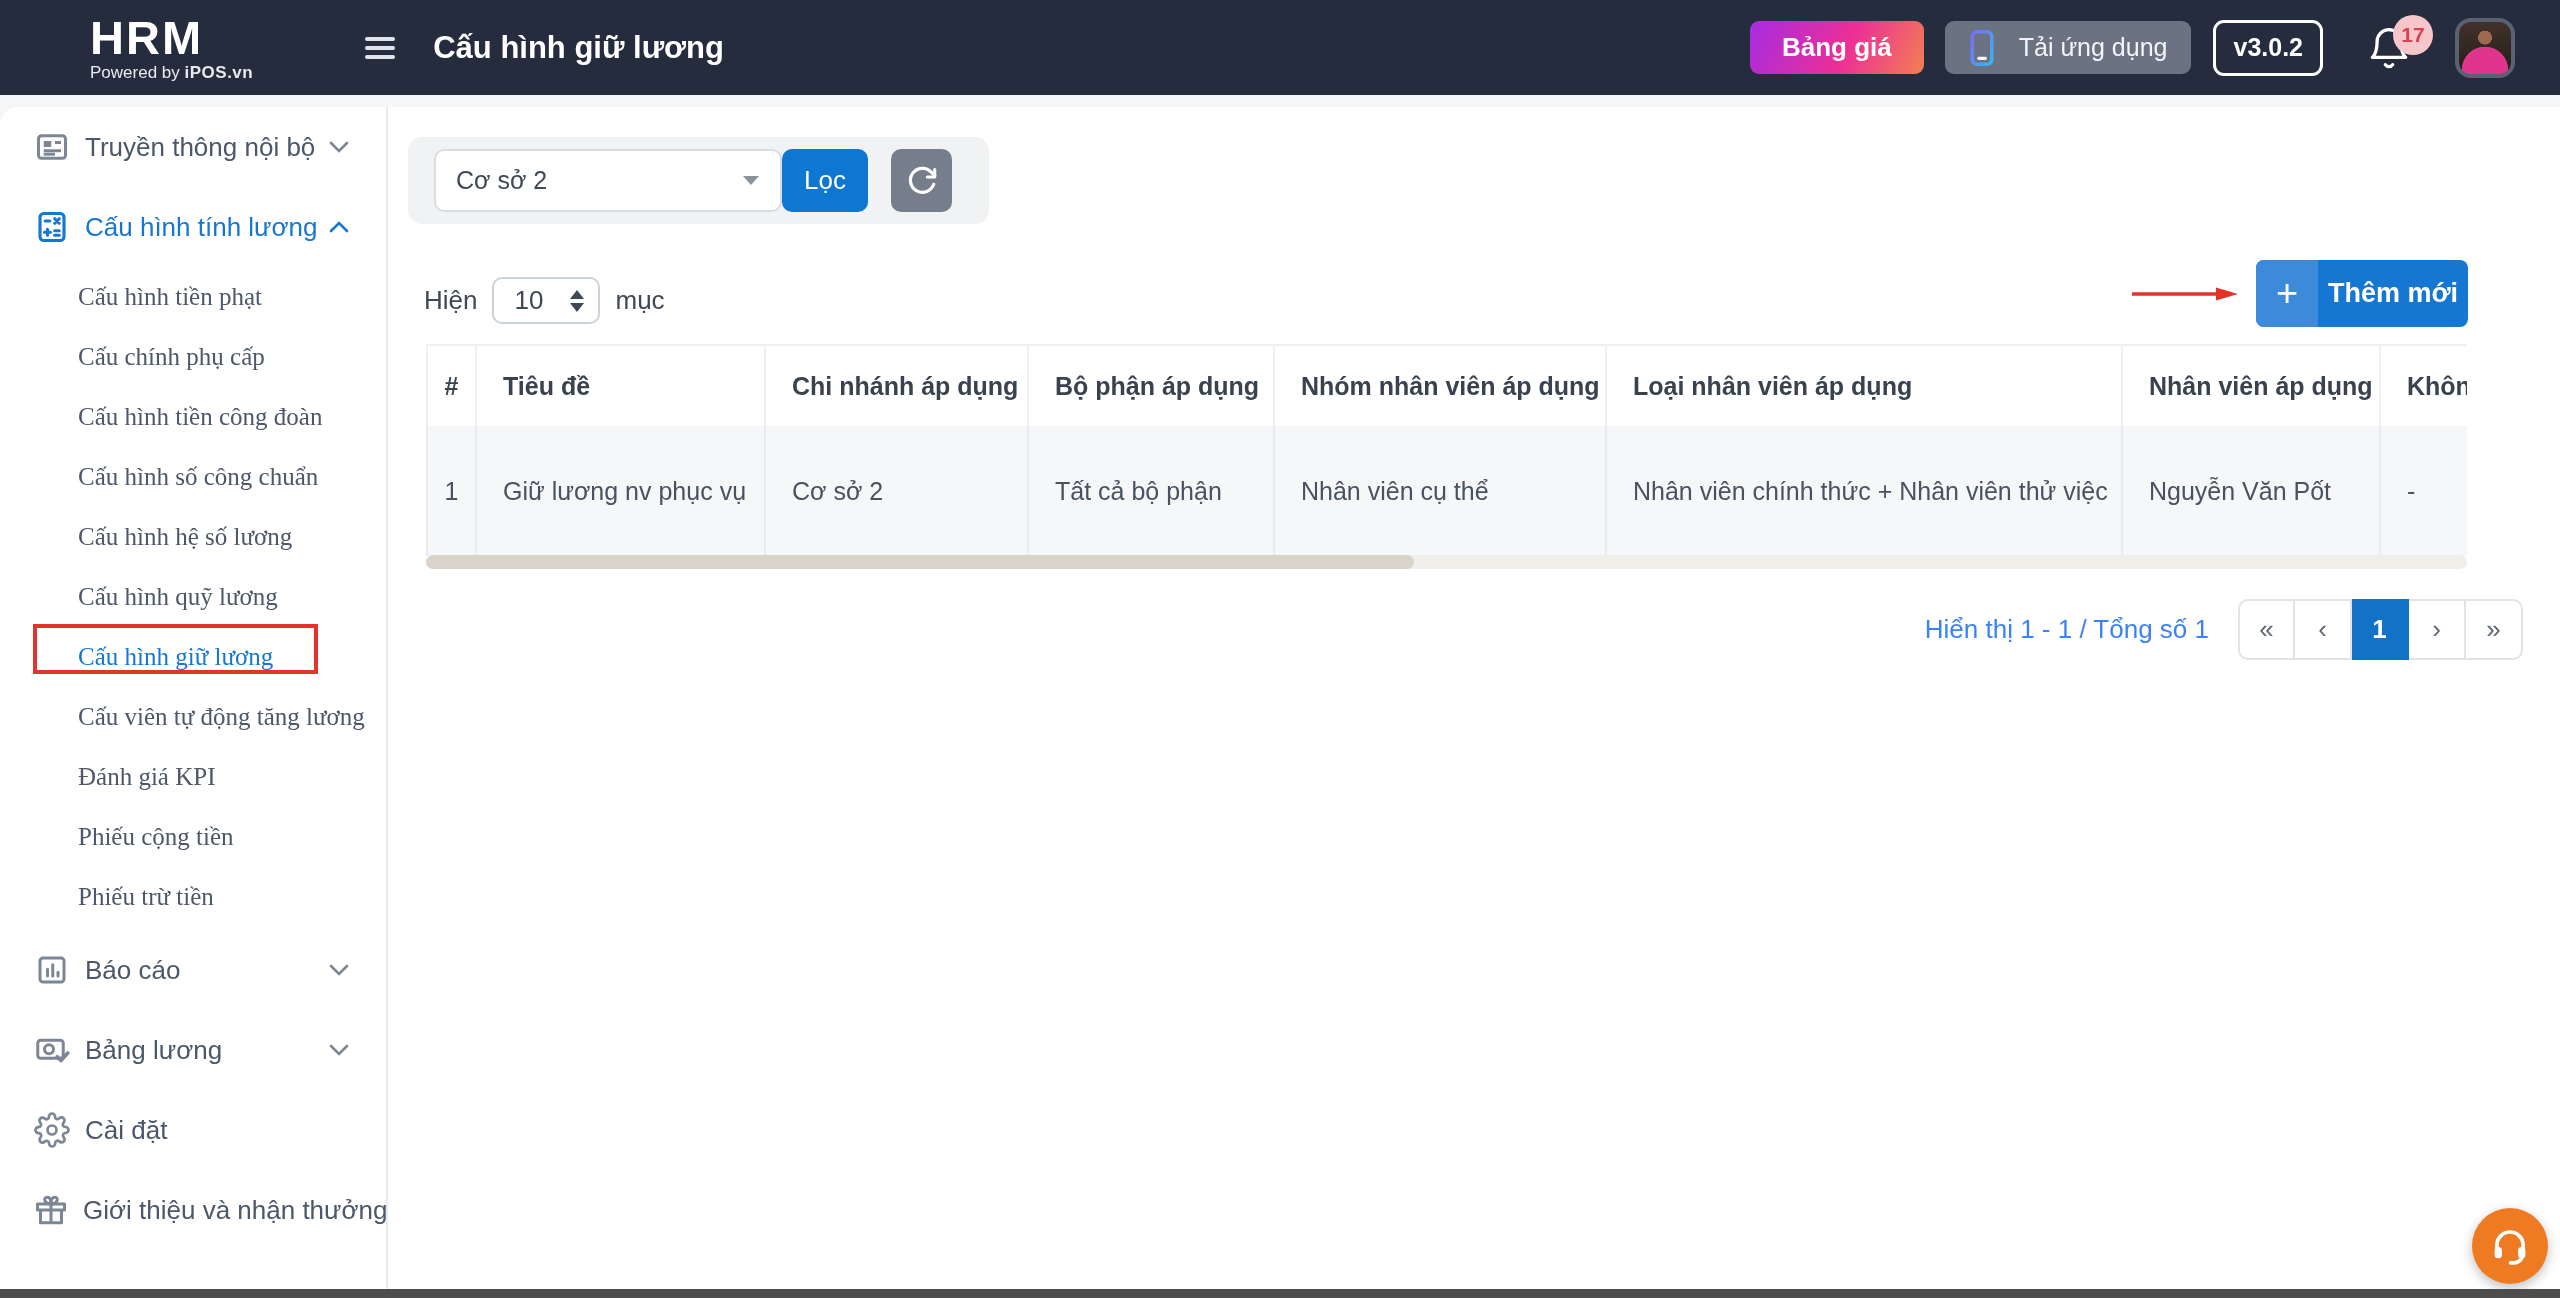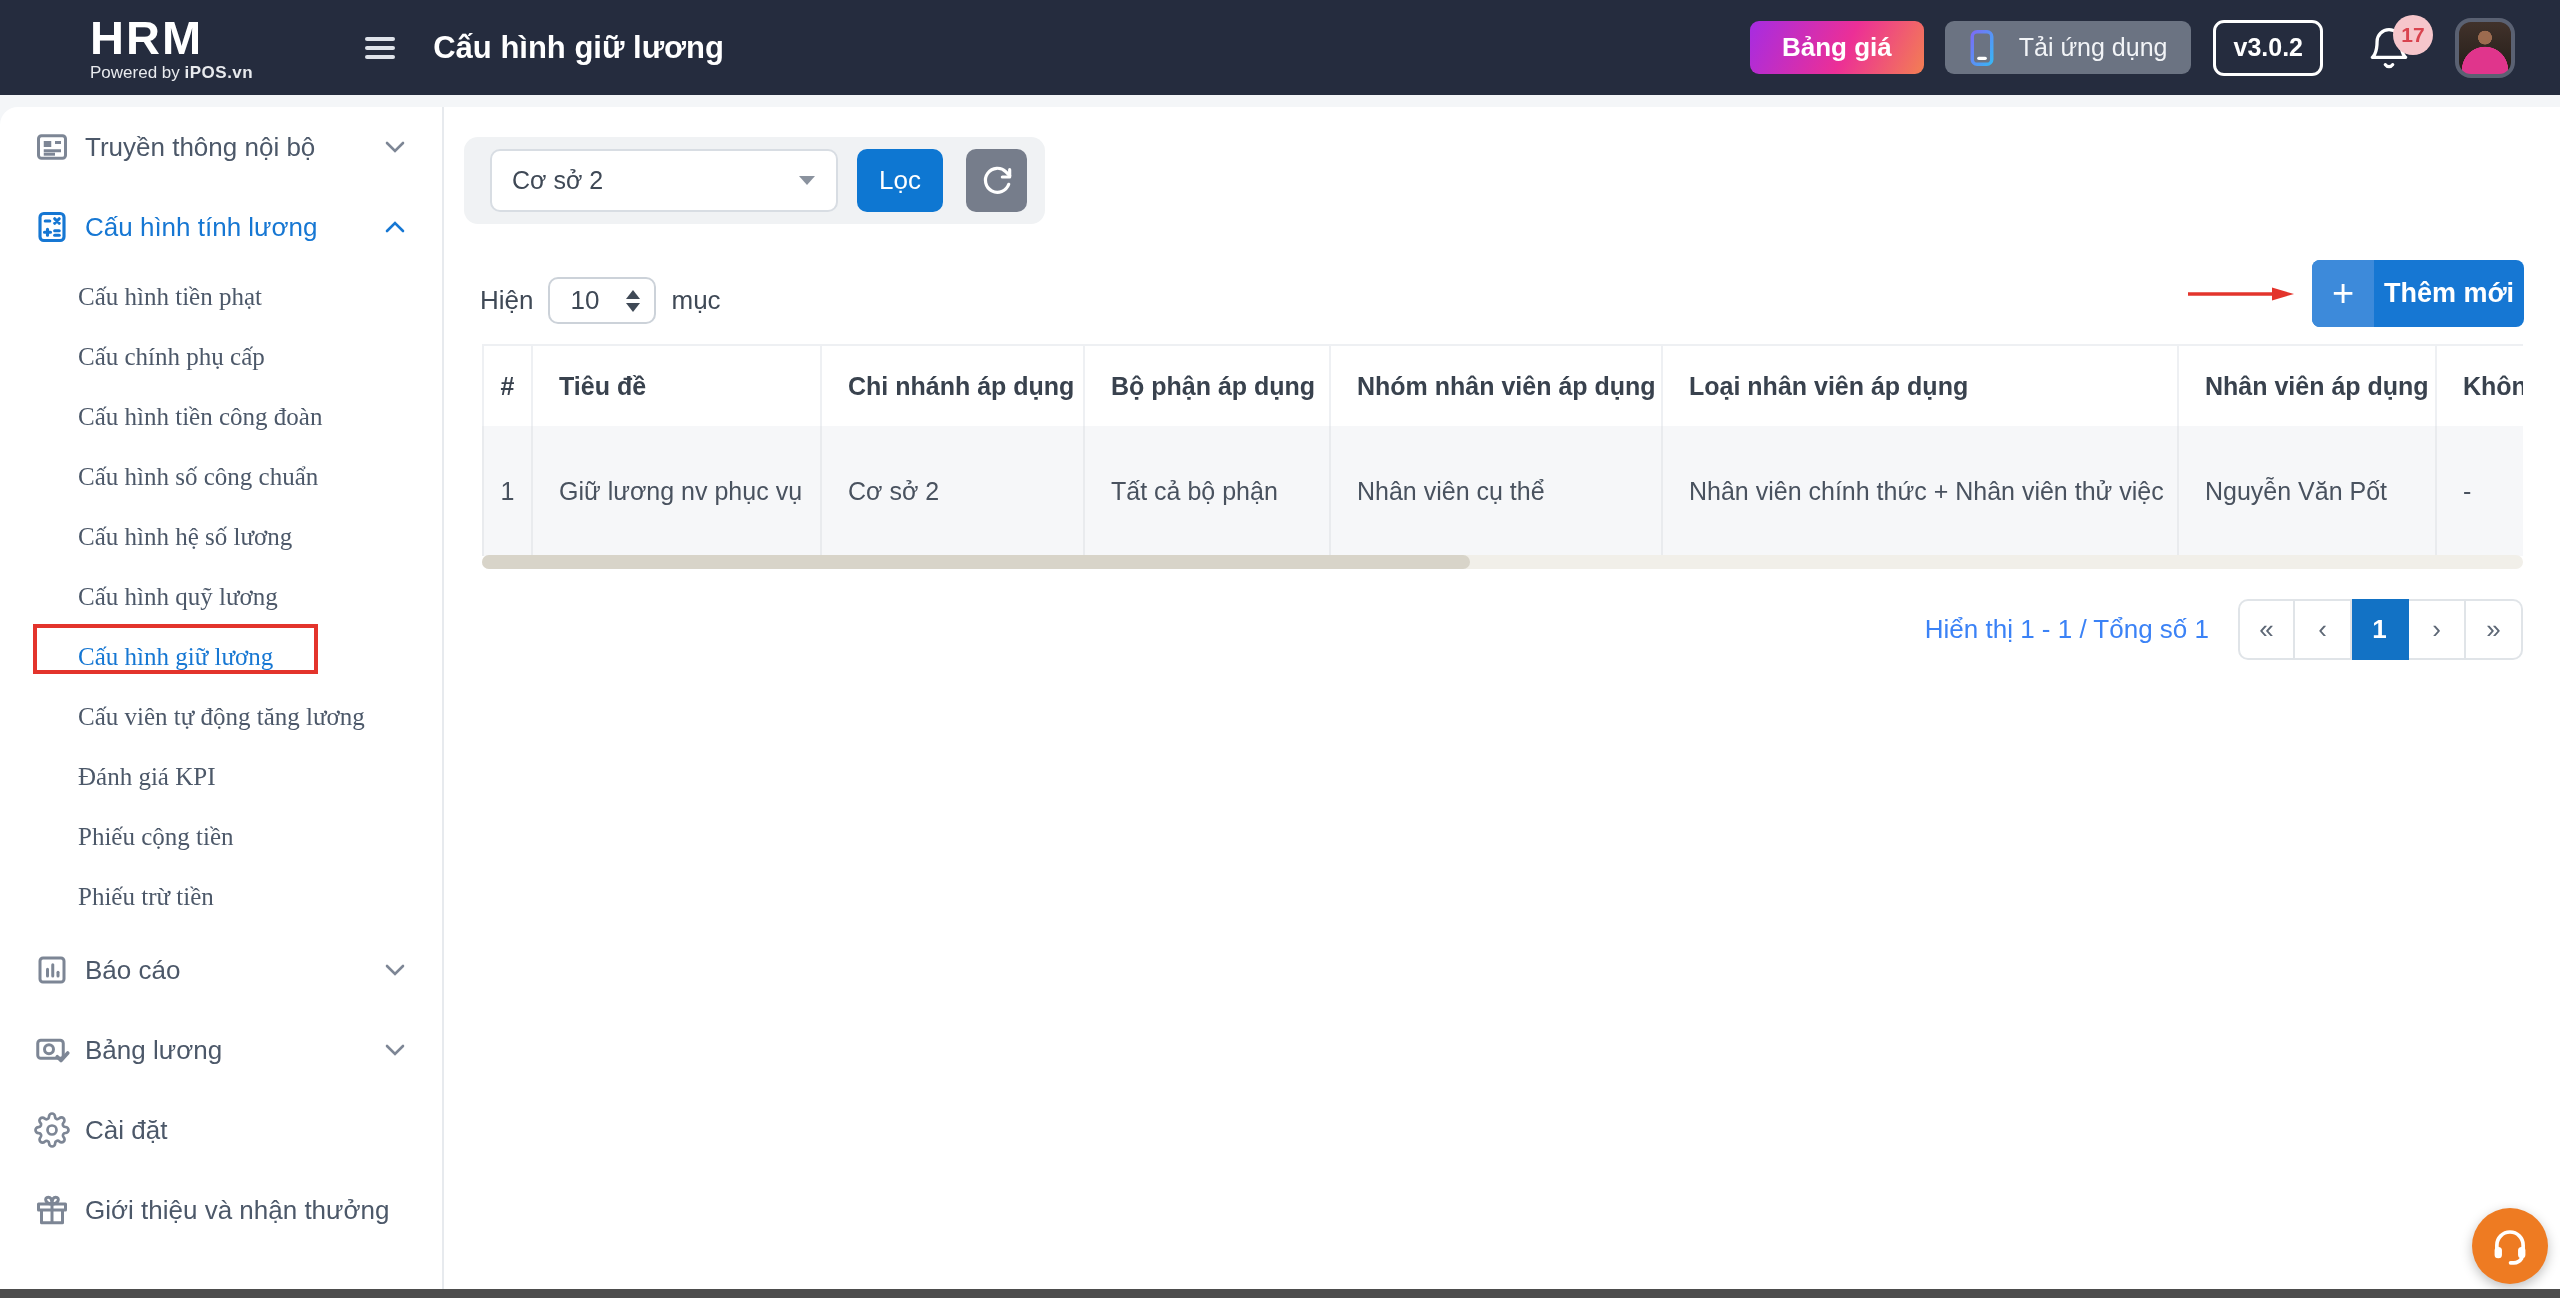--- a/index.html
+++ b/index.html
@@ -21,36 +21,36 @@
   .bell-wrap{position:relative;margin-left:44px;cursor:pointer;width:44px;height:50px;}
   .badge{position:absolute;top:-8px;right:-22px;background:#f6c6cb;color:#d9434e;width:40px;height:40px;border-radius:50%;font-size:21px;display:flex;align-items:center;justify-content:center;font-weight:bold;}
   .avatar{width:60px;height:60px;border-radius:16px;border:4px solid #5a6172;margin-left:44px;cursor:pointer;box-sizing:border-box;
     background:
       radial-gradient(circle at 50% 30%, #9c6b4f 0 15%, rgba(0,0,0,0) 16%),
       radial-gradient(circle at 50% 92%, #e0358c 0 42%, rgba(0,0,0,0) 43%),
       linear-gradient(#41322b,#241d18);}
 
   
   .sheet{position:absolute;top:107px;left:0;width:2560px;height:1191px;display:flex;}
-  .sidebar{width:444px;background:#fff;border-right:2px solid #e7eaee;box-sizing:border-box;position:relative;flex-shrink:0;border-top-left-radius:18px;}
+  .sidebar{width:388px;background:#fff;border-right:2px solid #e7eaee;box-sizing:border-box;position:relative;flex-shrink:0;border-top-left-radius:18px;}
   .nav-item{height:80px;display:flex;align-items:center;padding:0 36px 0 33px;color:#4c5869;font-size:26px;cursor:pointer;box-sizing:border-box;white-space:nowrap;}
   .nav-item .icon{width:38px;display:flex;justify-content:center;align-items:center;}
   .nav-item .lbl{margin-left:14px;}
   .nav-item.active{color:#1677d3;}
   .nav-item .chev{margin-left:auto;display:flex;align-items:center;}
   .sub-item{height:60px;display:flex;align-items:center;padding-left:78px;font-size:25px;color:#4c5869;cursor:pointer;white-space:nowrap;font-family:Liberation Serif, serif;}
   .sub-item.active{color:#1677d3;}
   .red-box{position:absolute;left:33px;top:517px;width:285px;height:50px;border:4px solid #e3342c;box-sizing:border-box;pointer-events:none;}
   .gap3{height:3px;}
 
   
   .main{flex:1;position:relative;background:#fff;}
   .filter-card{position:absolute;left:20px;top:30px;width:581px;height:87px;background:#f0f2f4;border-radius:14px;display:flex;align-items:center;padding-left:26px;box-sizing:border-box;}
   .select-branch{width:348px;height:63px;background:#fff;border:2px solid #d8dde3;border-radius:10px;display:flex;align-items:center;justify-content:space-between;padding:0 20px;box-sizing:border-box;font-size:25px;color:#3f4956;cursor:pointer;}
-  .btn-loc{margin-left:19px;width:86px;height:63px;background:#0e77d2;border-radius:10px;color:#fff;font-size:26px;display:flex;align-items:center;justify-content:center;cursor:pointer;}
+  .btn-loc{width:86px;height:63px;background:#0e77d2;border-radius:10px;color:#fff;font-size:26px;display:flex;align-items:center;justify-content:center;cursor:pointer;}
   .btn-refresh{margin-left:23px;width:61px;height:63px;background:#767d8b;border-radius:10px;display:flex;align-items:center;justify-content:center;cursor:pointer;}
 
   .show-row{position:absolute;left:36px;top:170px;height:47px;display:flex;align-items:center;font-size:26px;color:#3f4956;}
   .page-size{margin:0 15px;width:108px;height:47px;border:2px solid #ccd2d9;border-radius:10px;display:flex;align-items:center;justify-content:space-between;padding:0 14px 0 20px;box-sizing:border-box;cursor:pointer;}
   .stepper{display:flex;flex-direction:column;gap:4px;}
   .tri-up{width:0;height:0;border-left:7px solid transparent;border-right:7px solid transparent;border-bottom:9px solid #3f4956;}
   .tri-down{width:0;height:0;border-left:7px solid transparent;border-right:7px solid transparent;border-top:9px solid #3f4956;}
 
   .btn-add{position:absolute;left:1868px;top:153px;width:212px;height:67px;background:#1677d3;border-radius:8px;display:flex;align-items:center;color:#fff;overflow:hidden;cursor:pointer;}
   .plus-seg{width:62px;height:100%;background:#3d8ada;display:flex;align-items:center;justify-content:center;font-size:38px;font-weight:300;}

